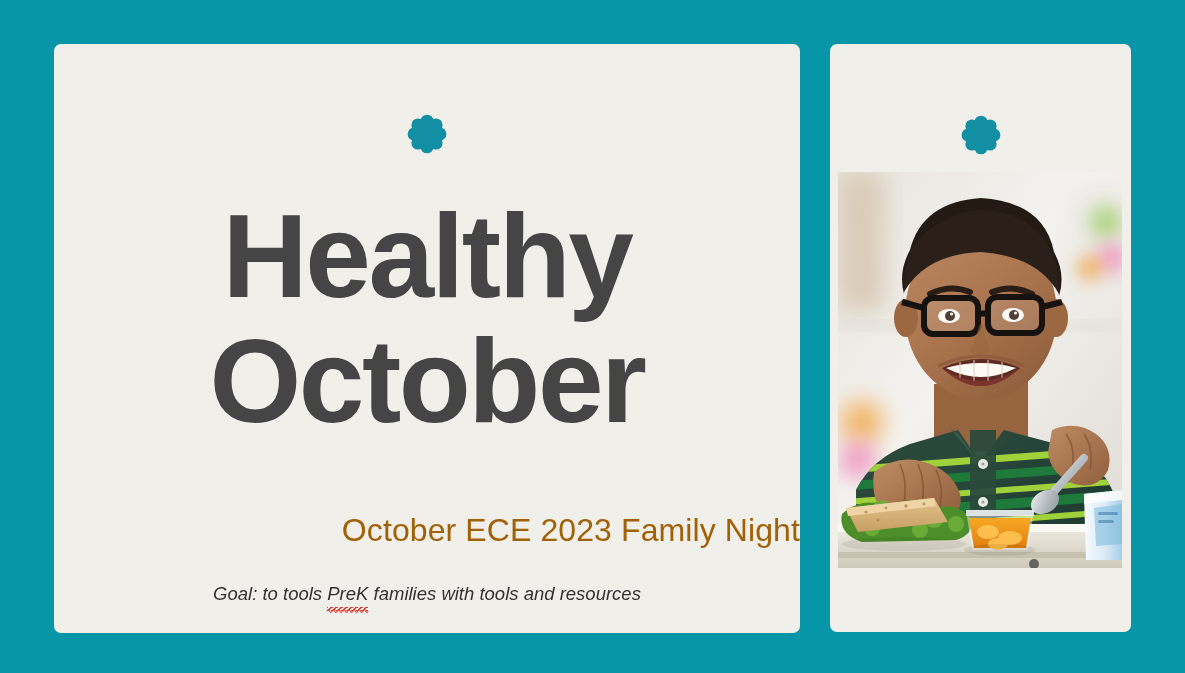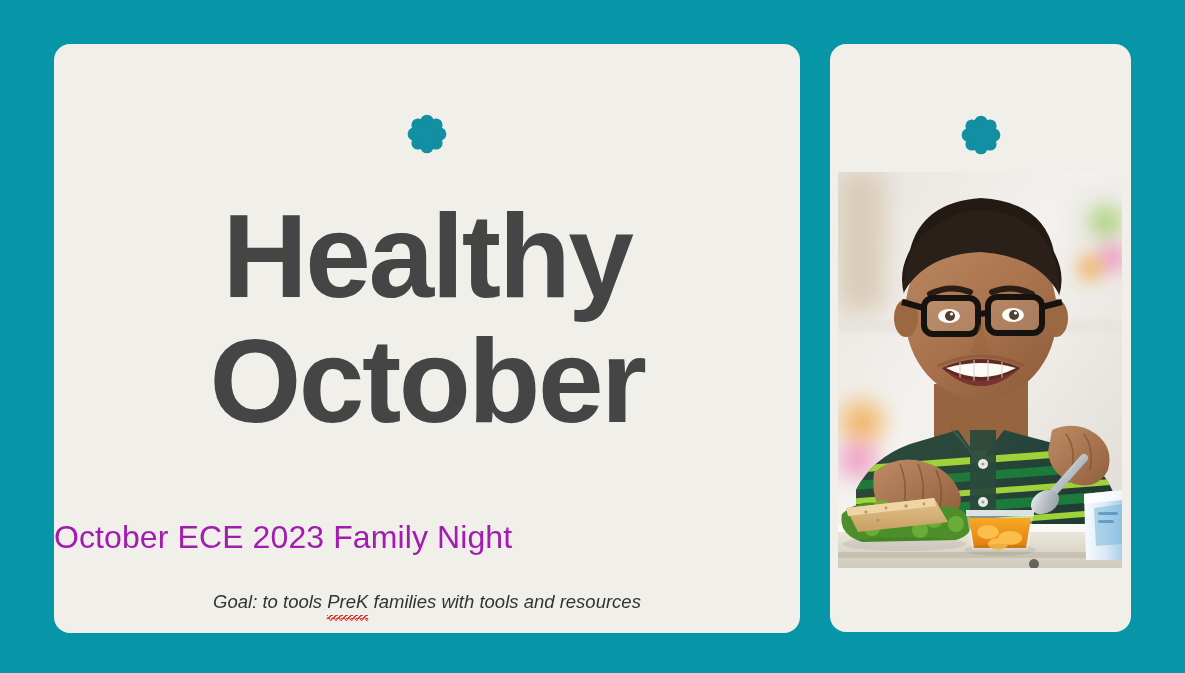--- a/index.html
+++ b/index.html
@@ -19,21 +19,21 @@
     position: relative;
     width: 1185px;
     height: 673px;
     background: #0696a8;
   }
 
   
   .card {
     position: absolute;
     background: #f0efea;
-    border-radius: 16px;
+    border-radius: 7px;
     overflow: hidden;
   }
   .card-left {
     left: 54px;
     top: 44px;
     width: 746px;
     height: 589px;
   }
   .card-right {
     left: 830px;
@@ -79,48 +79,46 @@
     font-size: 118px;
     line-height: 125px;
     letter-spacing: -2.5px;
     color: #454545;
   }
   .subtitle {
     position: absolute;
     left: 0;
     right: 0;
     top: 466px;
-    text-align: left;
+    text-align: right;
     font-family: "Liberation Sans", sans-serif;
     font-weight: normal;
     font-size: 32px;
     line-height: 40px;
     letter-spacing: 0.1px;
-    color: #a21caf;
-    margin-top: 7px;
+    color: #a16207;
   }
   .goal-block {
     position: absolute;
     left: 0;
     right: 0;
     top: 536px;
     text-align: center;
     font-family: "Liberation Sans", sans-serif;
     font-style: italic;
     font-weight: normal;
     font-size: 18.5px;
     line-height: 27px;
     color: #333333;
   }
   .goal-line { display: block; }
   .spellcheck {
     position: relative;
     display: inline-block;
     text-decoration: none;
-    margin-top: 8px;
   }
   .spellcheck::after {
     content: "";
     position: absolute;
     left: 0;
     right: 0;
     bottom: -4px;
     height: 4px;
     background-image:
       repeating-linear-gradient(135deg,

